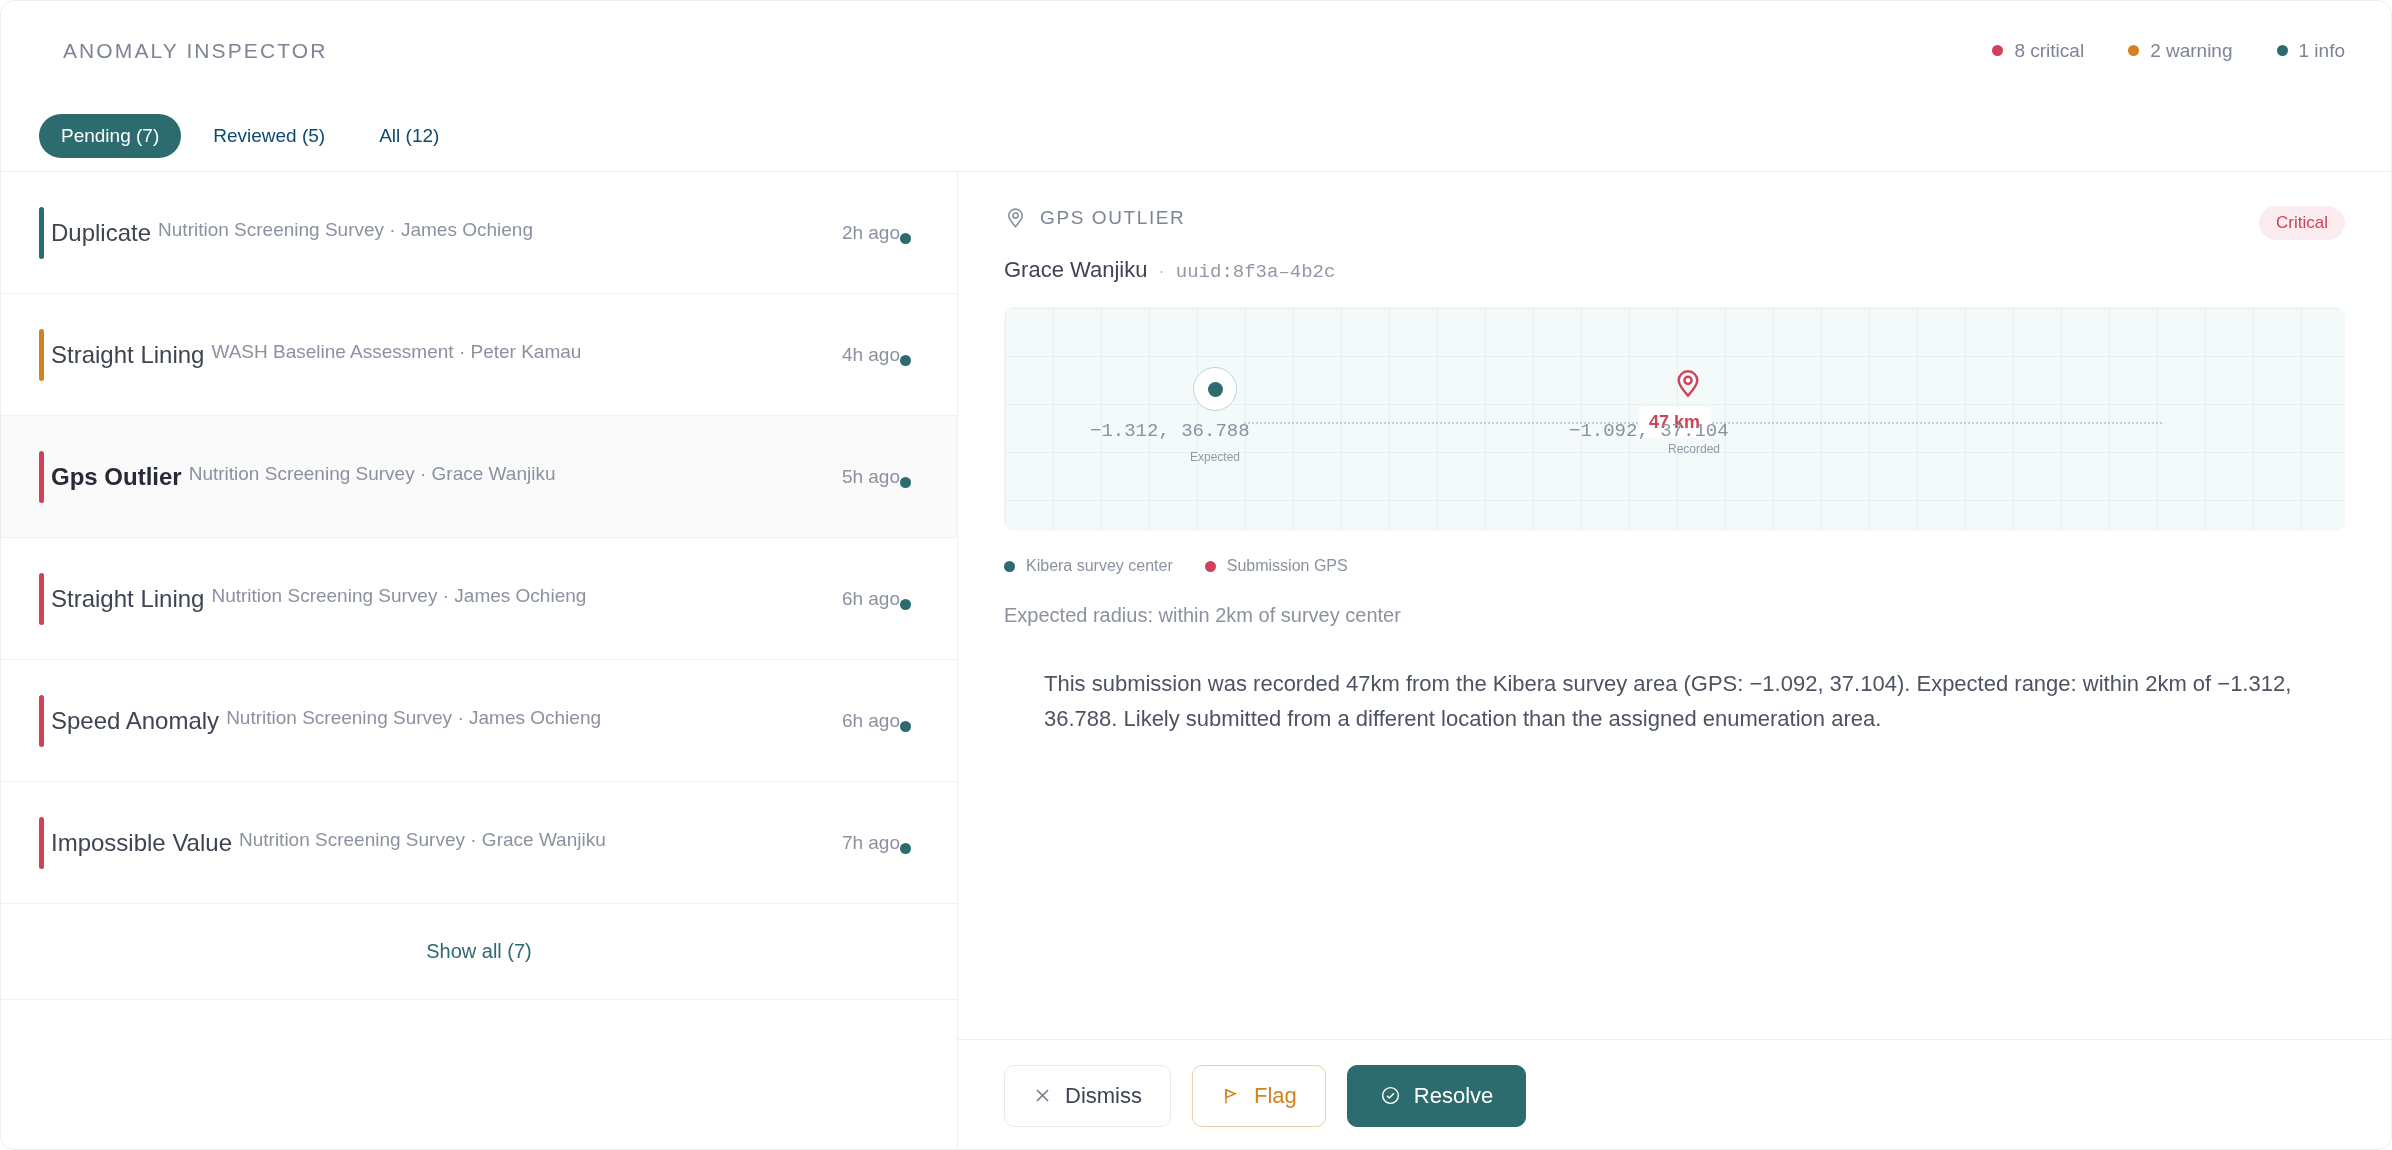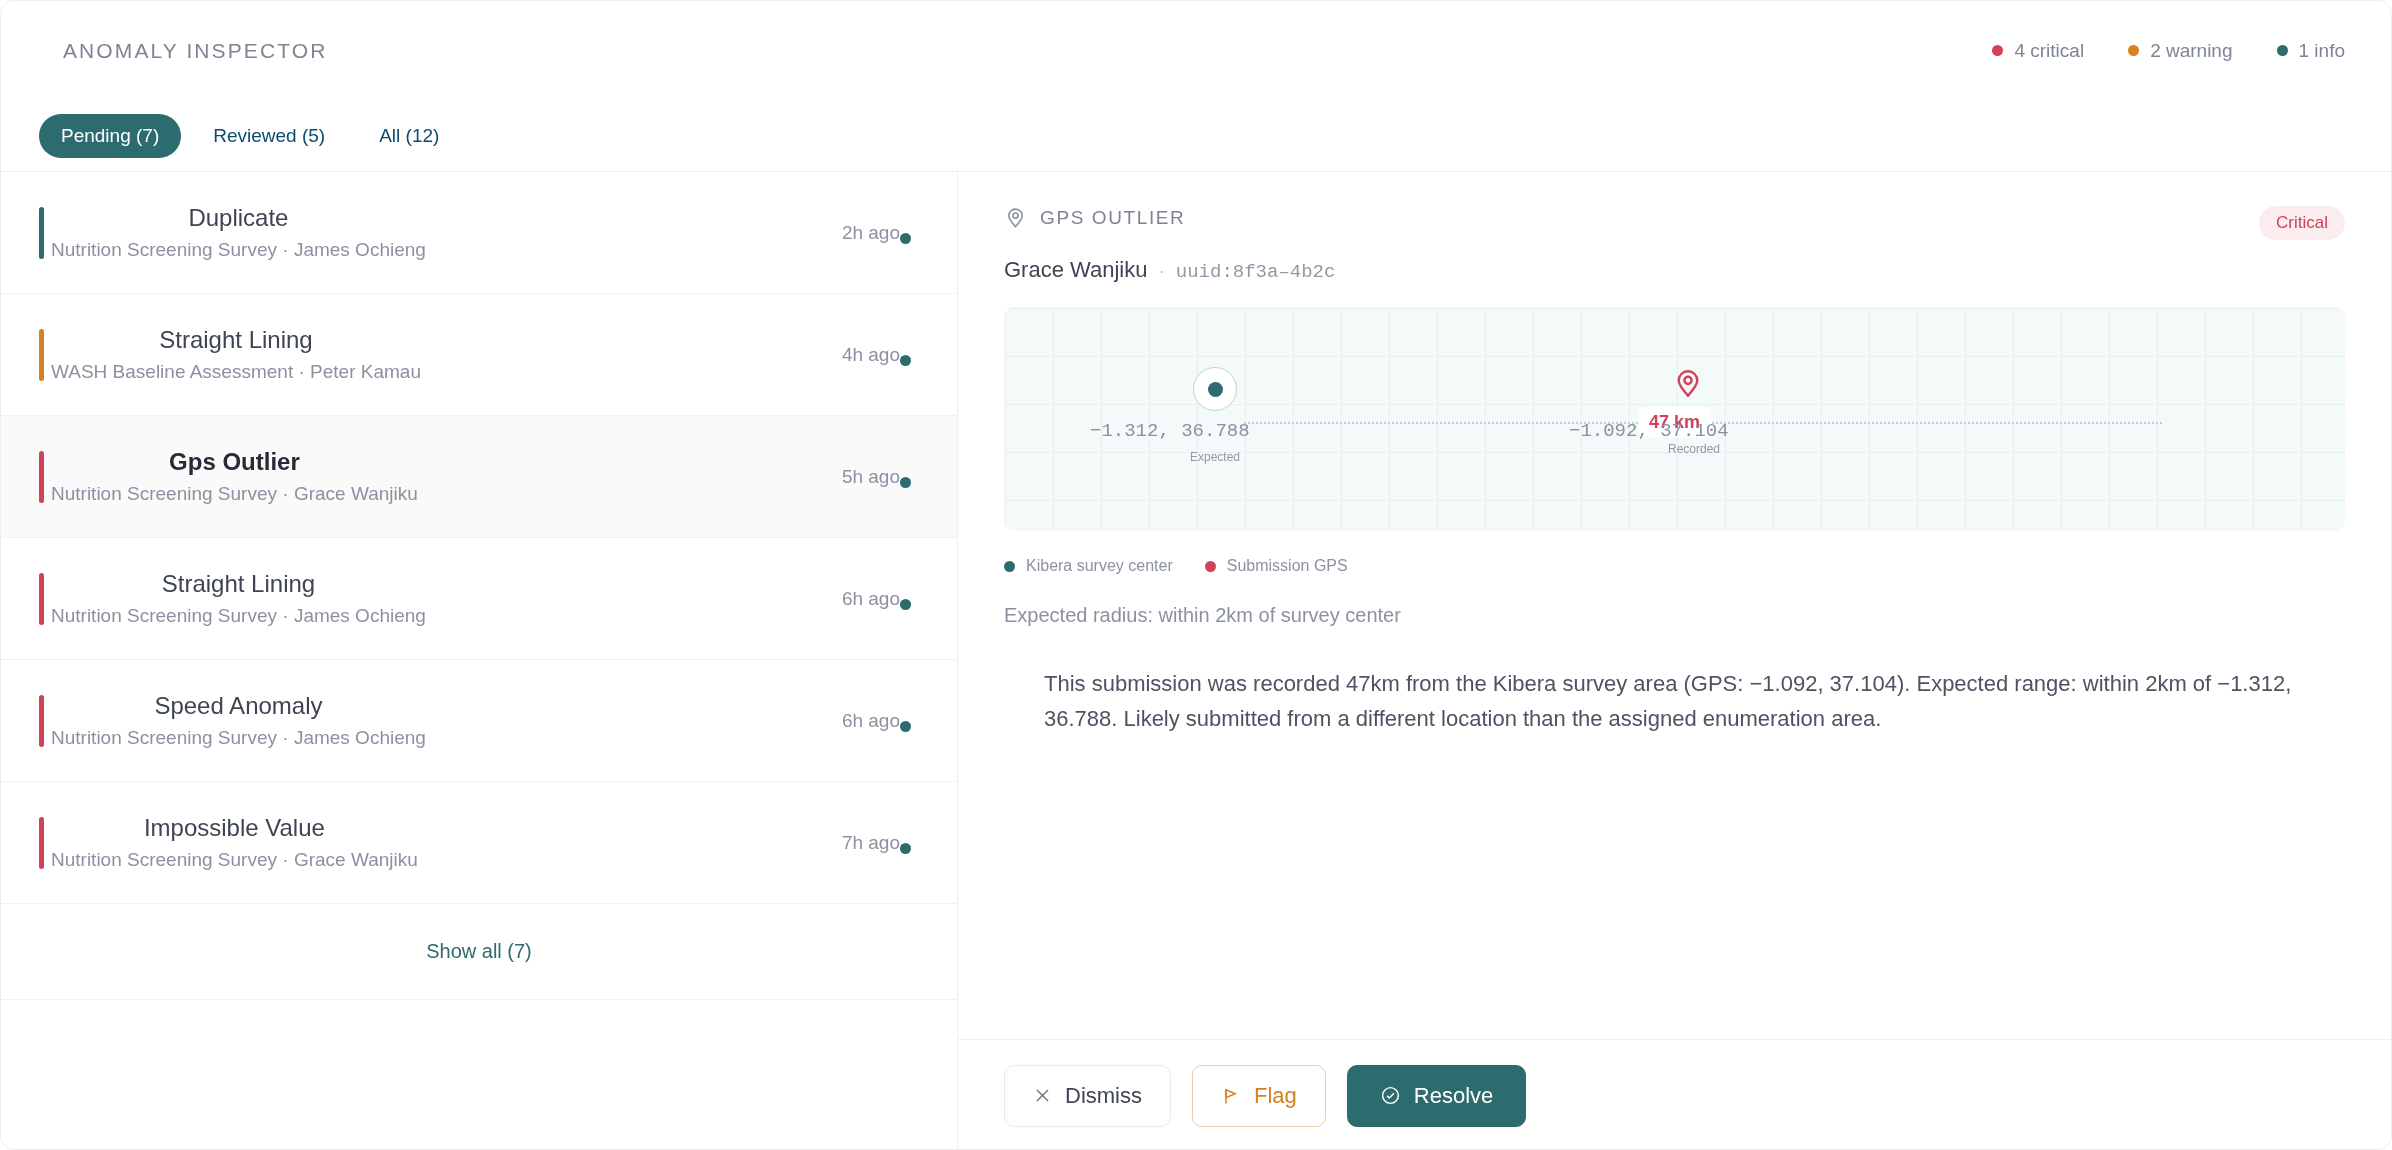--- a/index.html
+++ b/index.html
@@ -66,21 +66,21 @@
     padding: 0 46px 0 50px;
     border-bottom: 1px solid #f0f1f3;
     cursor: pointer;
     background: #ffffff;
   }
   .arow.selected { background: #fafafa; }
   .arow .bar {
     position: absolute; left: 38px; top: 50%; transform: translateY(-50%);
     width: 5px; height: 52px; border-radius: 3px;
   }
-  .arow-text { display: flex; flex-direction: column; gap: 7px; min-width: 0; align-items: center; }
+  .arow-text { display: flex; gap: 7px; min-width: 0; }
   .arow-title { font-size: 24px; color: #3f4453; font-weight: 400; }
   .arow.selected .arow-title { color: #272b36; font-weight: 600; }
   .arow-sub { font-size: 19px; color: #8b91a0; }
   .arow-meta { display: flex; align-items: flex-end; flex: none; }
   .arow-time { font-size: 19px; color: #8b91a0; }
 
   .showall {
     height: 96px; display: flex; align-items: center; justify-content: center;
     font-size: 20px; color: #2c6b6e; cursor: pointer;
     border-bottom: 1px solid #f0f1f3;
@@ -184,21 +184,21 @@
 </head>
 <body>
 
 <div class="app">
 
   <div class="topbar">
     <div class="app-title">ANOMALY INSPECTOR</div>
     <div class="sev-summary">
       <div class="sev">
         <span class="dot" style="background:#cf4257"></span>
-        <span>4 critical</span>
+        <span>8 critical</span>
       </div>
       <div class="sev">
         <span class="dot" style="background:#d4811f"></span>
         <span>2 warning</span>
       </div>
       <div class="sev">
         <span class="dot" style="background:#2c6b6e"></span>
         <span>1 info</span>
       </div>
     </div>

